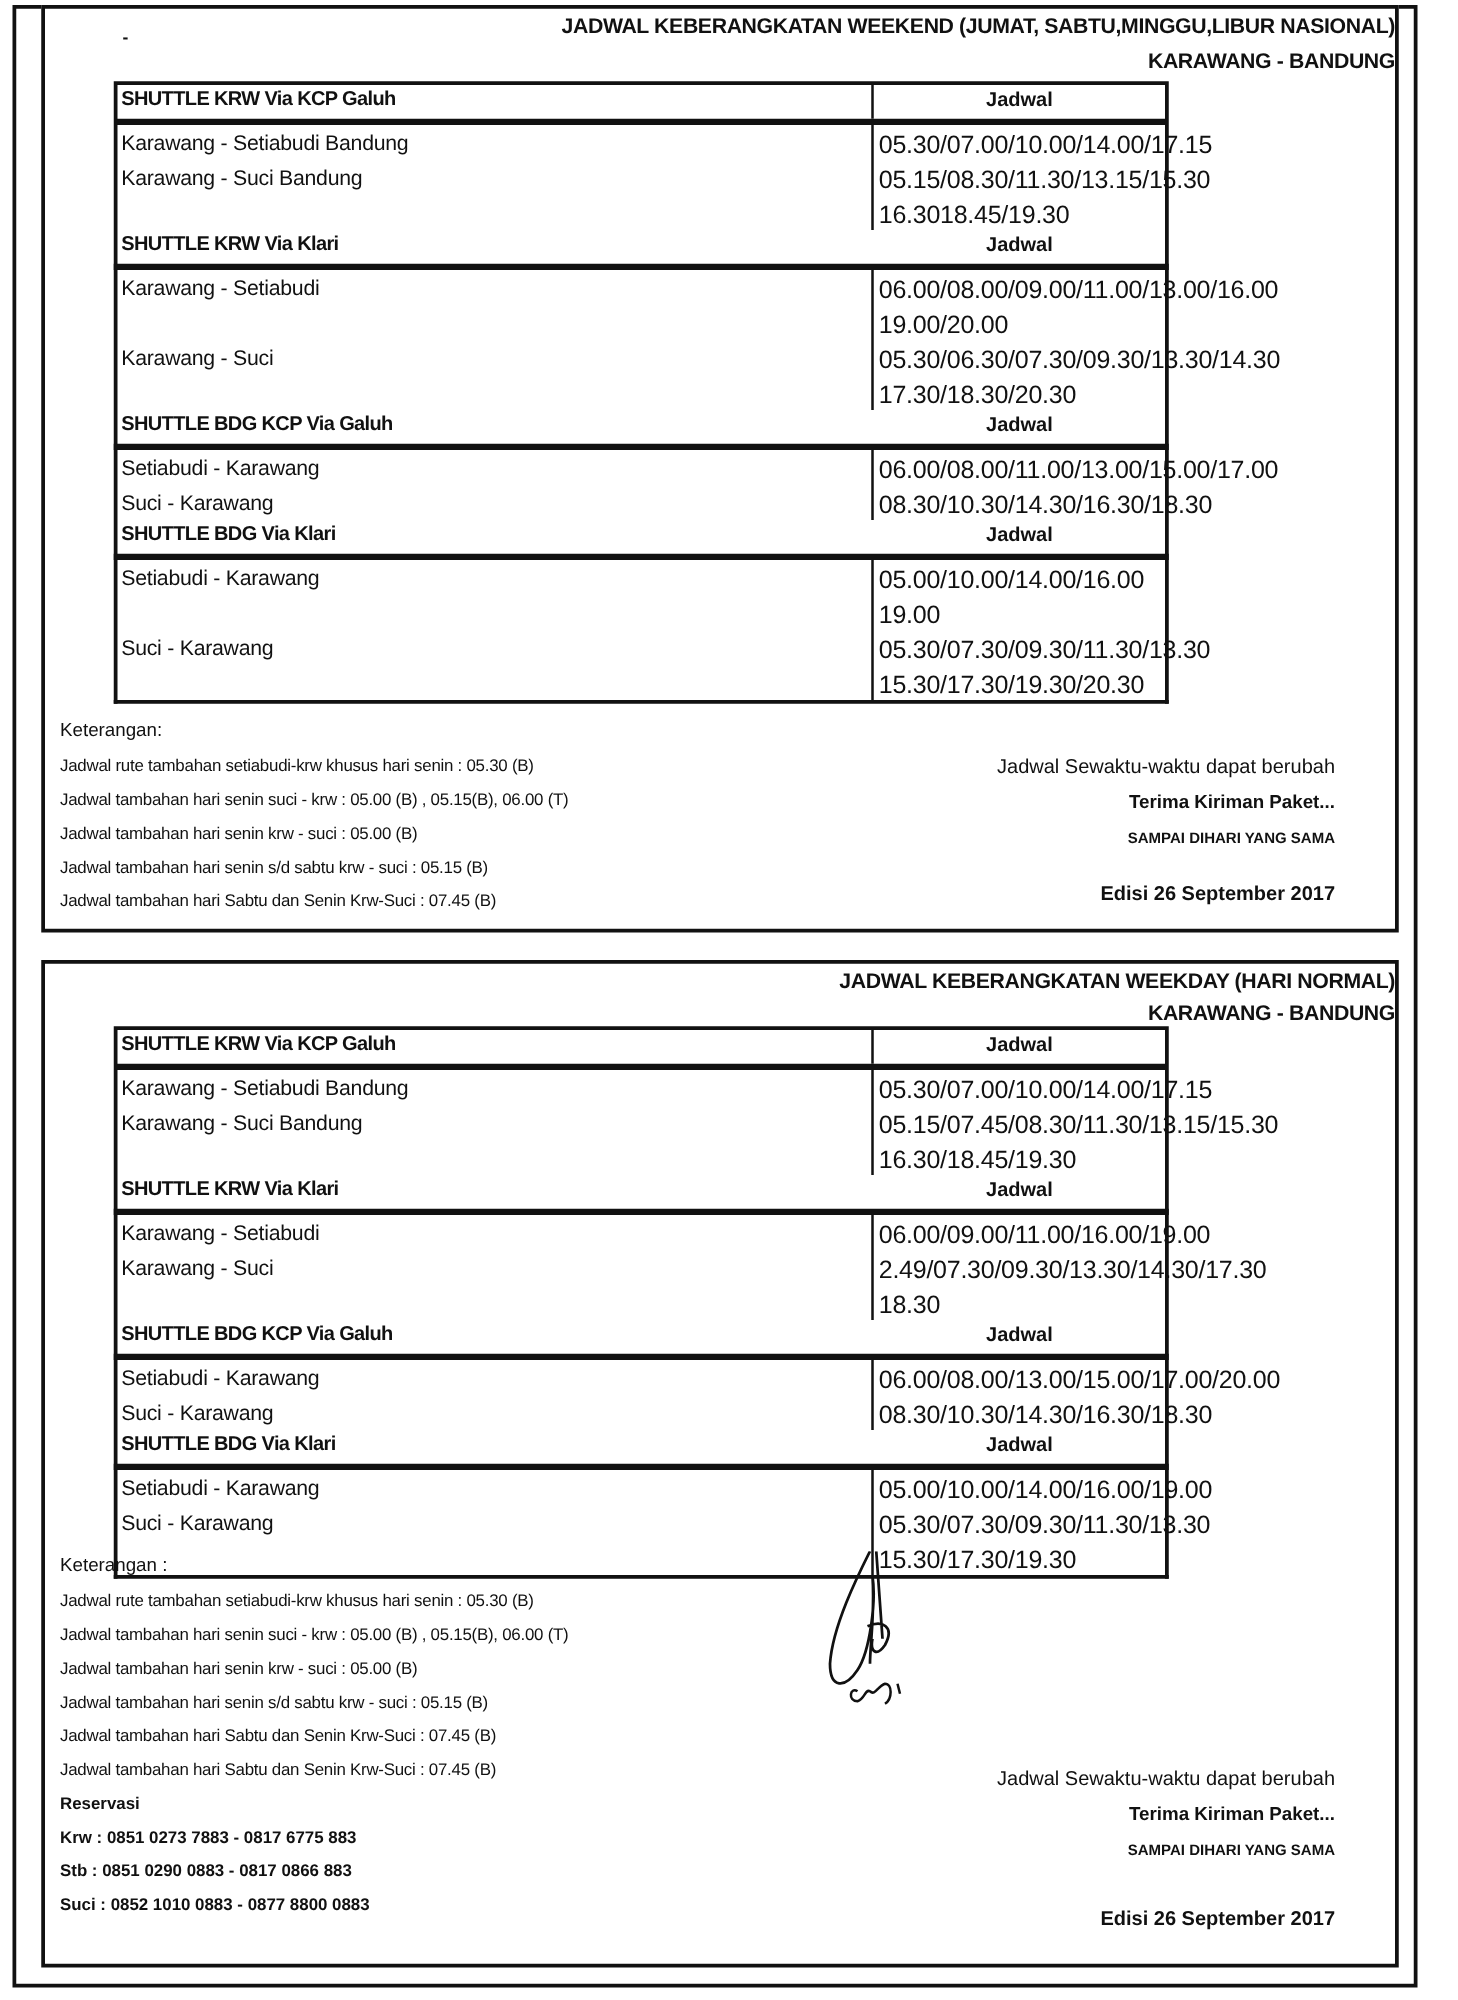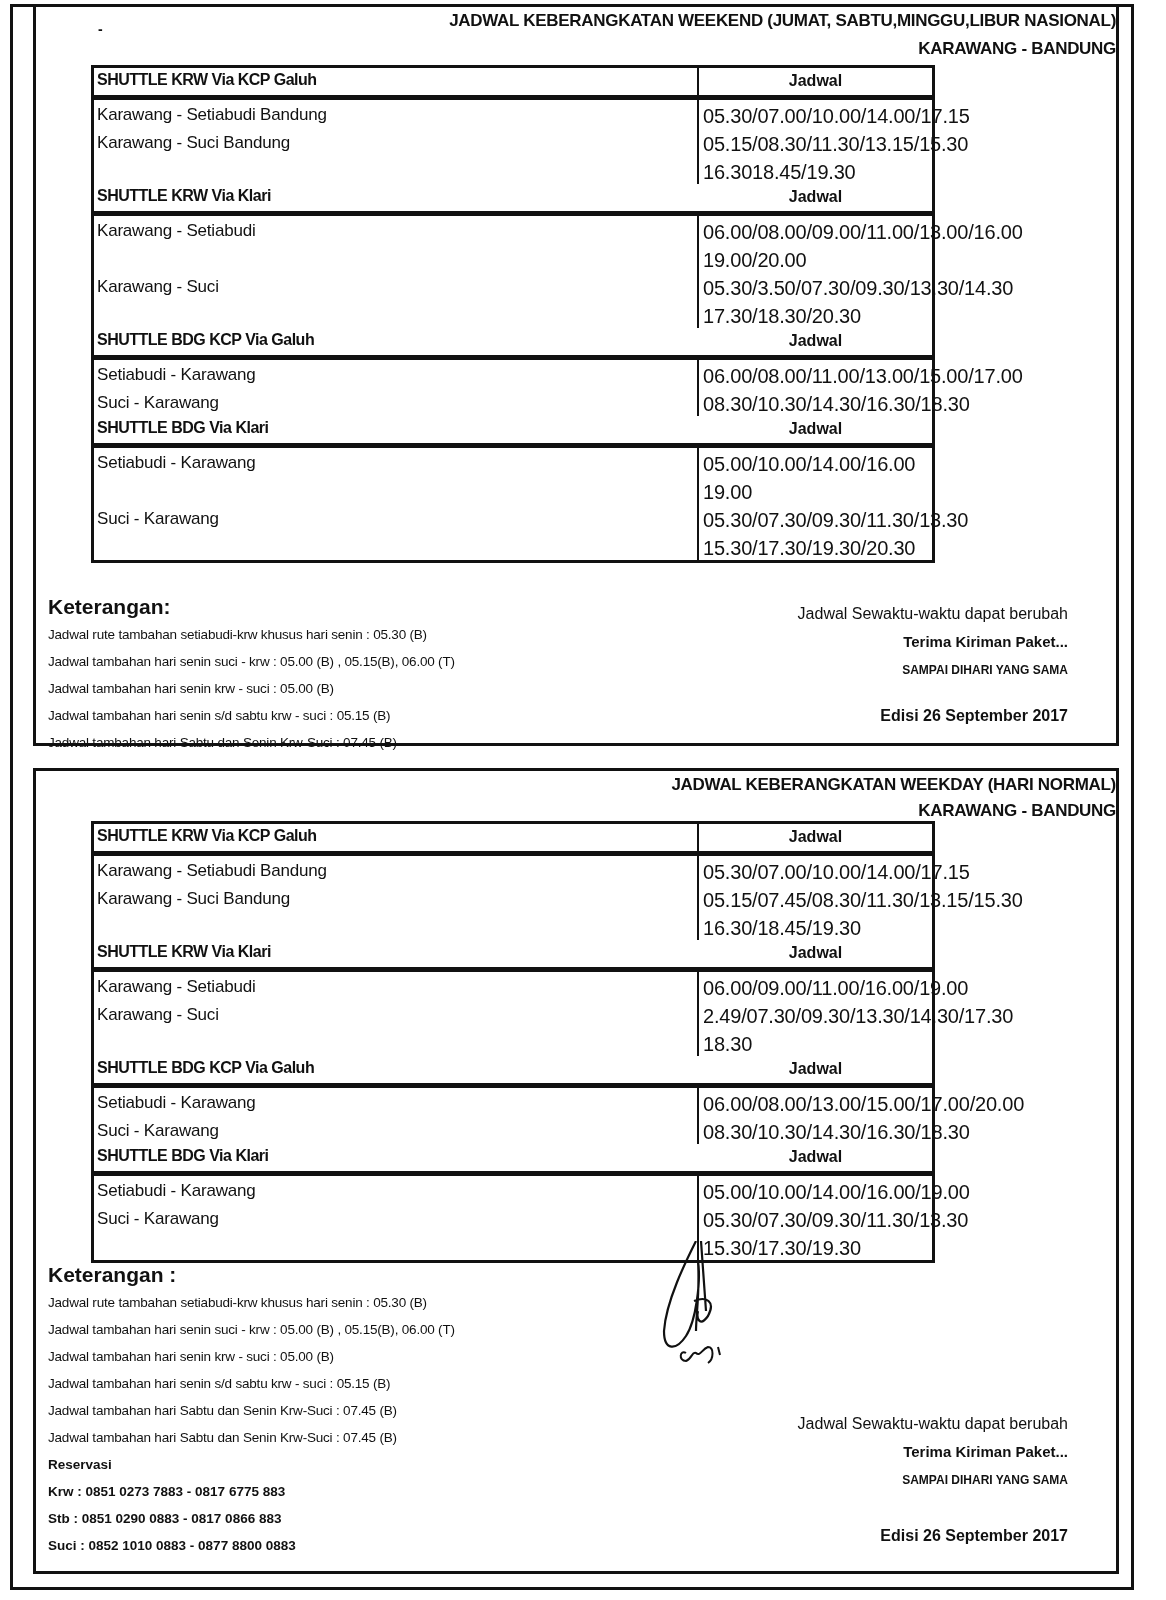--- a/index.html
+++ b/index.html
@@ -27,21 +27,21 @@
   .hdr .divv { position: absolute; left: 603px; top: 0; bottom: 0; border-left: 2px solid #111; }
   .body { position: relative; border-left: 3px solid #111; border-right: 3px solid #111; }
   .body.last { border-bottom: 3px solid #111; }
   .body .divv { position: absolute; left: 603px; top: 0; bottom: 0; border-left: 2px solid #111; }
   .row { position: relative; height: 28px; }
   .row .rt { position: absolute; left: 3px; top: 5px; font-size: 17px; letter-spacing: -0.2px; }
   .row .sc { position: absolute; left: 609px; top: 5px; font-size: 20px; letter-spacing: -0.2px; }
   .notes { position: absolute; left: 12px; }
   .weekend .notes { top: 566px; }
   .weekday .notes { top: 470px; }
-  .notes .nh { font-weight: bold; font-size: 21px; height: 28px; line-height: 24px; margin-top: 22px; }
+  .notes .nh { font-weight: normal; font-size: 15px; height: 28px; line-height: 24px; }
   .notes .nl { font-weight: normal; font-size: 13.5px; height: 27px; line-height: 24px; letter-spacing: -0.2px; }
   .notes .pl { font-size: 13.5px; height: 27px; line-height: 24px; font-weight: bold; }
   .side { position: absolute; right: 48px; text-align: right; margin-left: 16px; }
   .weekend .side { top: 594px; }
   .weekday .side { top: 640px; }
   .side .s1 { font-size: 16px; height: 28px; line-height: 26px; }
   .side .s2 { font-size: 15px; font-weight: bold; height: 28px; line-height: 26px; }
   .side .s3 { font-size: 12px; font-weight: bold; height: 28px; line-height: 26px; }
   .side .ed { font-size: 16px; font-weight: bold; margin-top: 22px; }
   .weekday .side .ed { margin-top: 32px; }
@@ -89,21 +89,21 @@
       <div class="row">
           <span class="rt">Karawang - Setiabudi</span>
           <span class="sc">06.00/08.00/09.00/11.00/13.00/16.00</span>
         </div>
       <div class="row">
           <span class="rt"></span>
           <span class="sc">19.00/20.00</span>
         </div>
       <div class="row">
           <span class="rt">Karawang - Suci</span>
-          <span class="sc">05.30/3.50/07.30/09.30/13.30/14.30</span>
+          <span class="sc">05.30/06.30/07.30/09.30/13.30/14.30</span>
         </div>
       <div class="row">
           <span class="rt"></span>
           <span class="sc">17.30/18.30/20.30</span>
         </div>
     </div>
 
     <div class="hdr open">
       <span class="cat">SHUTTLE BDG KCP Via Galuh</span>
       <span class="jd">Jadwal</span>

